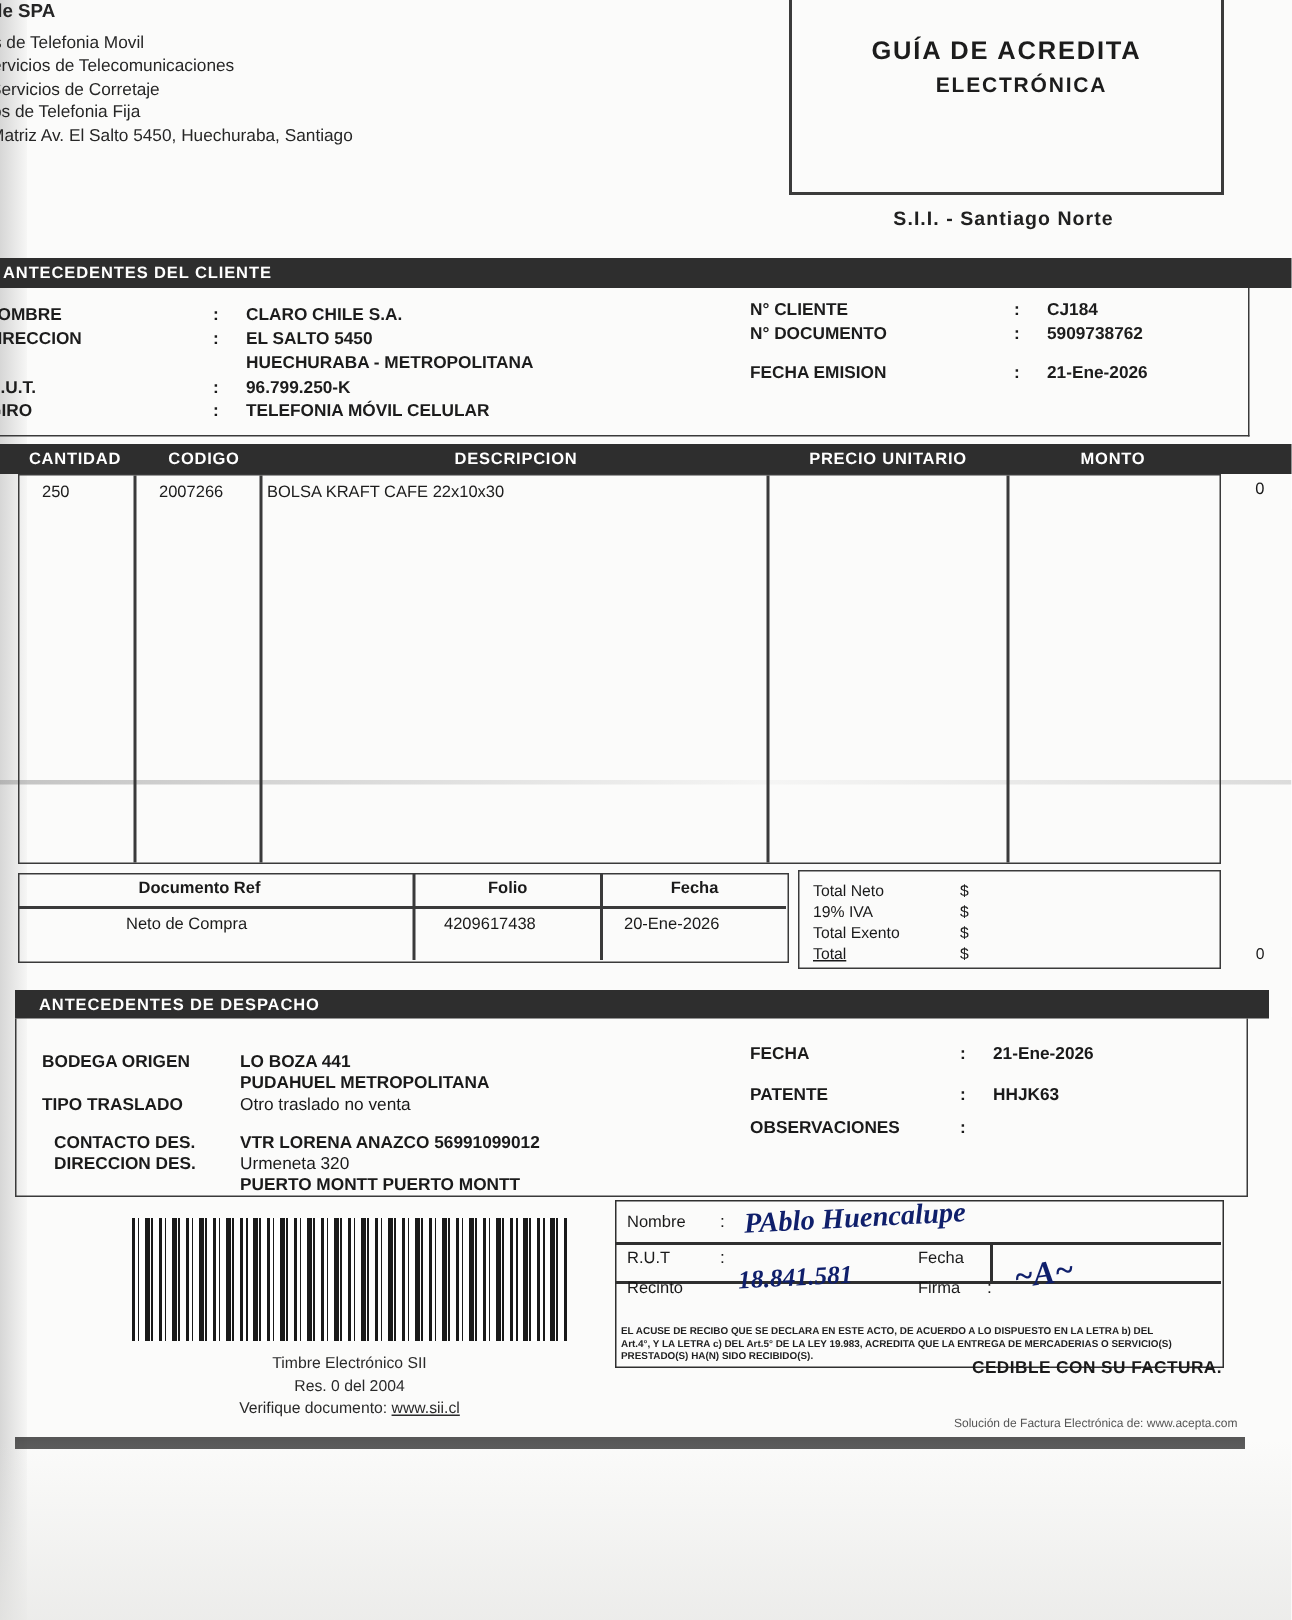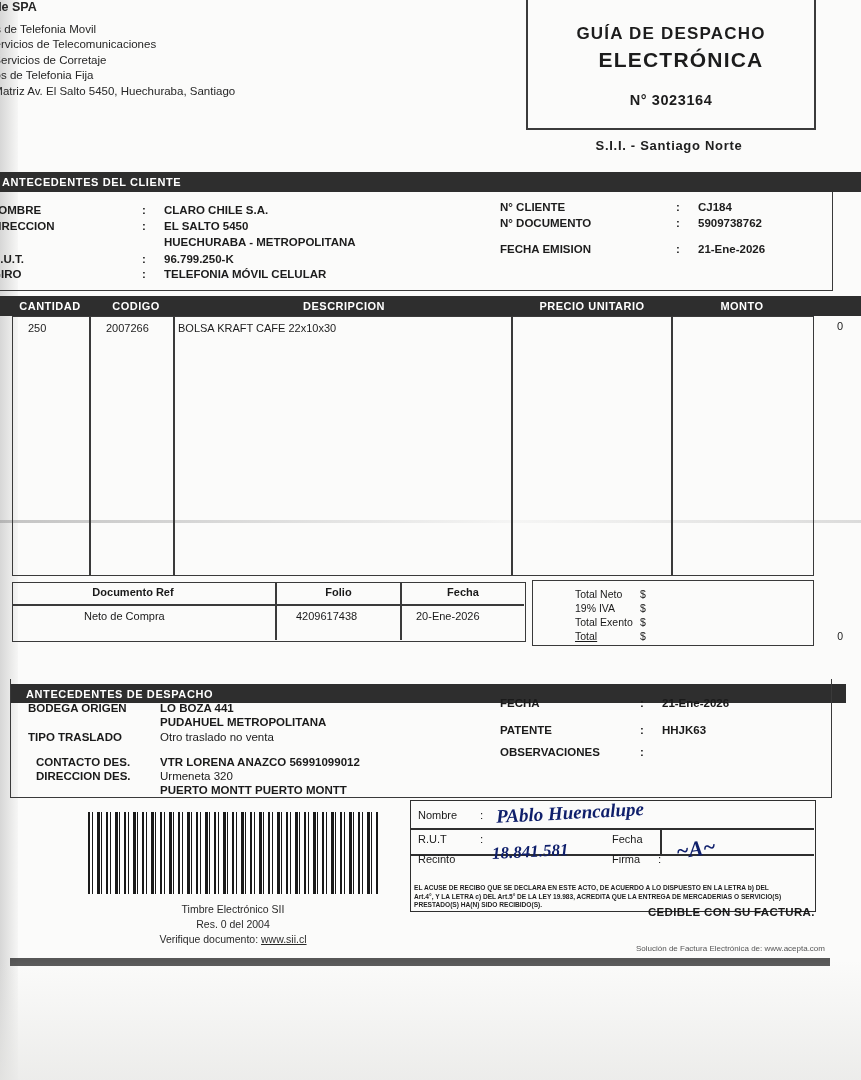--- a/index.html
+++ b/index.html
@@ -71,21 +71,21 @@
     color: #5a5a5a;
   }
   .sii-box .title1 {
     margin-top: 22px;
     font-size: 17px;
     font-weight: bold;
     letter-spacing: 1.2px;
   }
   .sii-box .title2 {
     margin-top: 4px;
-    font-size: 21px;
+    font-size: 14px;
     font-weight: bold;
     letter-spacing: 1.2px;
     padding-left: 20px;
   }
   .sii-box .folio {
     margin-top: 20px;
     font-size: 14.5px;
     font-weight: bold;
     letter-spacing: .6px;
   }
@@ -193,26 +193,26 @@
     position: absolute;
     top: 610px;
     font-size: 11px;
   }
   
   .tot-box {
     position: absolute;
     left: 532px; top: 580px; width: 280px; height: 64px;
     border: 1.5px solid #3a3a3a;
   }
-  .tot-label { position: absolute; left: 542px; font-size: 10.5px; margin-left: 33px; }
+  .tot-label { position: absolute; left: 542px; font-size: 10.5px; }
   .tot-sign { position: absolute; left: 640px; font-size: 10.5px; }
   .tot-value { position: absolute; right: 18px; font-size: 10.5px; }
   
   #dispatch-band {
-    left: 10px; top: 660px; width: 820px; height: 19px; margin-top: 24px;
+    left: 10px; top: 660px; width: 820px; height: 19px;
   }
   .dispatch-box {
     position: absolute;
     left: 10px; top: 679px; width: 820px; height: 118px;
     border: 1.5px solid #3a3a3a;
     border-top: none;
   }
   .dlbl { position: absolute; font-size: 11.5px; font-weight: bold; }
   .dval { position: absolute; font-size: 11.5px; font-weight: bold; }
   
@@ -289,23 +289,22 @@
     <div class="name">Chile SPA</div>
     <div>icios de Telefonia Movil</div>
     <div>s Servicios de Telecomunicaciones</div>
     <div>os Servicios de Corretaje</div>
     <div>vicios de Telefonia Fija</div>
     <div>sa Matriz Av. El Salto 5450, Huechuraba, Santiago</div>
   </div>
 
   <div class="sii-box">
     <div class="rut">R.U.T.: 96.799.250-K</div>
-    <div class="title1">GUÍA DE DESPACHO</div>
+    <div class="title1">GUÍA DE ACREDITA</div>
     <div class="title2">ELECTRÓNICA</div>
-    <div class="folio">N° 3023164</div>
   </div>
   <div class="sii-office">S.I.I. - Santiago Norte</div>
 
   <div class="band" id="client-band">ANTECEDENTES DEL CLIENTE</div>
   <div class="client-box"></div>
 
   <div class="lbl" style="left:-10px; top:204px;">NOMBRE</div>
   <div class="colon" style="left:142px; top:204px;">:</div>
   <div class="val" style="left:164px; top:204px;">CLARO CHILE S.A.</div>
 

